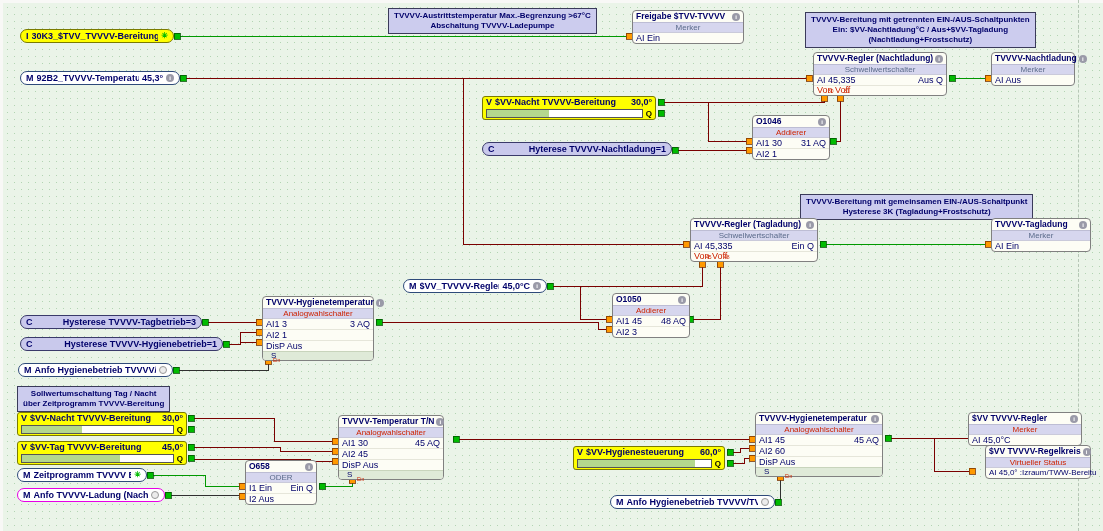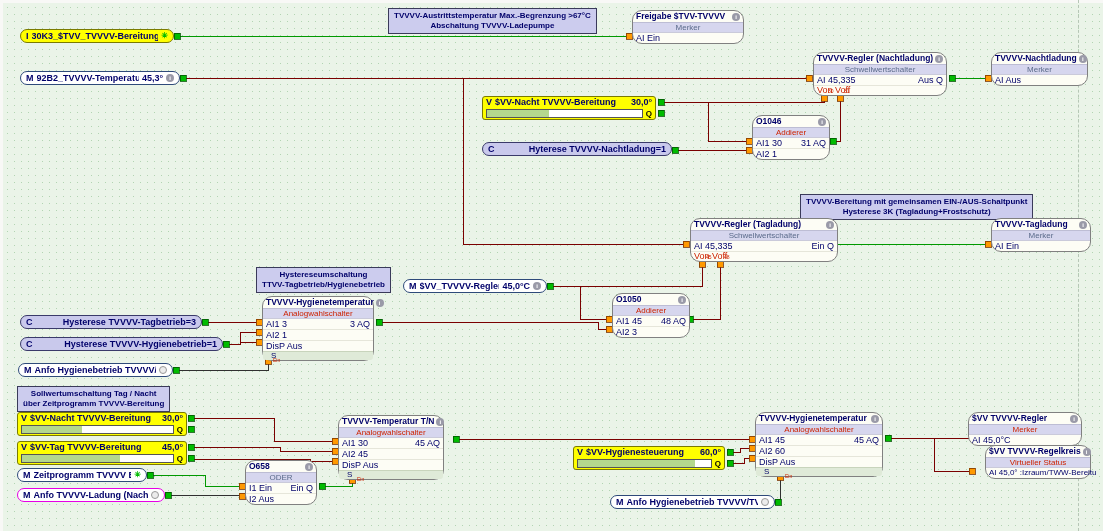--- a/index.html
+++ b/index.html
@@ -28,21 +28,21 @@
   
   .vb{position:absolute;background:#ffff00;border:1px solid #7a7a00;border-radius:3px;
       box-sizing:border-box;font-size:9px;font-weight:bold;color:#00006a;z-index:3;}
   .vb-r1{display:flex;gap:3px;height:11px;line-height:11px;padding:0 3px;}
   .vb-r1 .lbl{flex:1;white-space:nowrap;overflow:hidden;}
   .vb-r2{display:flex;align-items:center;height:11px;padding:0 3px;}
   .vb-slider{flex:1;height:7px;background:#fff;border:1px solid #555;margin-right:3px;}
   .vb-fill{height:100%;background:#b4d78e;}
   .vb-q{font-size:8px;color:#000;}
   
-  .fb{position:absolute;background:#fdfdf5;border:1px solid #808080;border-radius:10px;
+  .fb{position:absolute;background:#fdfdf5;border:1px solid #808080;border-radius:4px;
       box-sizing:border-box;font-size:9px;color:#00006a;z-index:3;}
   .fb-t{display:flex;justify-content:space-between;align-items:center;gap:2px;
         font-size:8.5px;font-weight:bold;padding:0 3px;height:11px;line-height:11px;white-space:nowrap;}
   .fb-s{height:9px;line-height:9px;text-align:center;background:#d6d6ee;font-size:8px;color:#5a6a8a;
         border-top:1px solid #bdbdd4;border-bottom:1px solid #cacada;white-space:nowrap;}
   .fb-s.red{color:#cc2200;}
   .fb-r{display:flex;justify-content:space-between;height:10px;line-height:10px;padding:0 3px;white-space:nowrap;}
   .fb-r + .fb-r{border-top:1px solid #e6e6da;}
   .fb-von{height:9px;line-height:9px;padding:0 3px;color:#cc2200;border-top:1px solid #e6e6da;}
   .fb-srow{height:8px;line-height:8px;padding:0 8px;background:#dfead8;border-top:1px solid #c8d4bc;
@@ -164,27 +164,28 @@
   </svg>
 
   <div class="pageline"></div>
   <div class="edge" style="left:0;top:0;width:1103px;height:3px"></div>
   <div class="edge" style="left:0;top:0;width:3px;height:531px"></div>
 
   <div class="hdr" style="left:388px;top:8px">
     <div>TVVVV-Austrittstemperatur Max.-Begrenzung &gt;67°C</div>
     <div>Abschaltung TVVVV-Ladepumpe</div>
   </div>
+  <div class="hdr" style="left:805px;top:12px">
+    <div>TVVVV-Bereitung mit getrennten EIN-/AUS-Schaltpunkten</div>
+    <div>Ein:  $VV-Nachtladung°C / Aus+$VV-Tagladung</div>
+    <div>(Nachtladung+Frostschutz)</div>
+  </div>
   <div class="hdr" style="left:800px;top:194px">
     <div>TVVVV-Bereitung mit gemeinsamen EIN-/AUS-Schaltpunkt</div>
     <div>Hysterese 3K (Tagladung+Frostschutz)</div>
-  </div>
-  <div class="hdr" style="left:256px;top:267px">
-    <div>Hystereseumschaltung</div>
-    <div>TTVV-Tagbetrieb/Hygienebetrieb</div>
   </div>
   <div class="hdr" style="left:17px;top:386px">
     <div>Sollwertumschaltung Tag / Nacht</div>
     <div>über Zeitprogramm TVVVV-Bereitung</div>
   </div>
 
   <div class="pill py" style="left:20px;top:29px;width:154px">
     <span>I</span>
     <span class="lbl">30K3_$TVV_TVVVV-Bereitung</span>
     <span class="star">✳</span>
@@ -304,21 +305,21 @@
         <span class="info">i</span>
       </div>
     <div class="fb-s">Schwellwertschalter</div>
     <div class="fb-r">
         <span>AI 45,335</span>
         <span>Aus Q</span>
       </div>
     <div class="fb-von">Von Voff</div>
   </div>
 
-  <div class="fb" style="left:991px;top:52px;width:97px">
+  <div class="fb" style="left:991px;top:52px;width:84px">
     <div class="fb-t">
         <span>TVVVV-Nachtladung</span>
         <span class="info">i</span>
       </div>
     <div class="fb-s">Merker</div>
     <div class="fb-r">
         <span>AI Aus</span>
       </div>
   </div>
 
@@ -330,21 +331,21 @@
     <div class="fb-s red">Addierer</div>
     <div class="fb-r">
         <span>AI1 30</span>
         <span>31 AQ</span>
       </div>
     <div class="fb-r">
         <span>AI2 1</span>
       </div>
   </div>
 
-  <div class="fb" style="left:690px;top:218px;width:148px">
+  <div class="fb" style="left:690px;top:218px;width:128px">
     <div class="fb-t">
         <span>TVVVV-Regler (Tagladung)</span>
         <span class="info">i</span>
       </div>
     <div class="fb-s">Schwellwertschalter</div>
     <div class="fb-r">
         <span>AI 45,335</span>
         <span>Ein Q</span>
       </div>
     <div class="fb-von">Von Voff</div>

